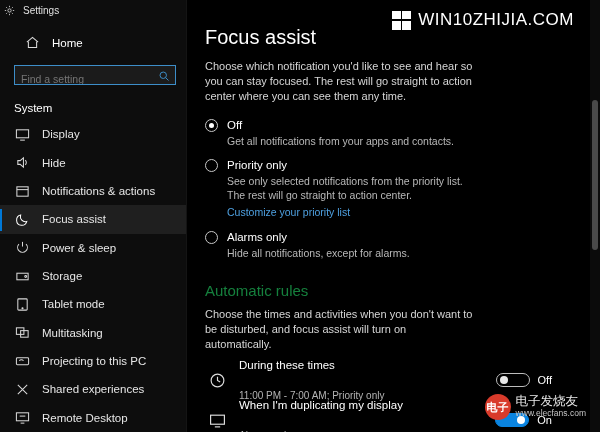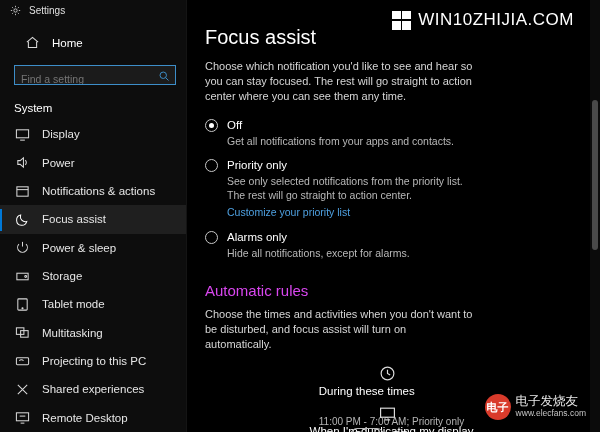--- a/index.html
+++ b/index.html
@@ -29,21 +29,21 @@
     border-right: 1px solid #141414;
     display: flex;
     flex-direction: column;
     flex: 0 0 186px;
   }
   .titlebar {
     height: 22px;
     display: flex;
     align-items: center;
     gap: 8px;
-    padding-left: 10px;
+    padding-left: 4px;
     font-size: 10px;
     color: #e0e0e0;
   }
   .title-ico {
     width: 11px;
     height: 11px;
     position: relative;
     display: inline-block;
   }
   .title-ico svg { display:block; }
@@ -182,28 +182,27 @@
     color: #4ea0e0;
     font-size: 10.5px;
     margin: 1px 0 0 22px;
     display: inline-block;
     text-decoration: none;
   }
   h2.sub-head {
     font-size: 15px;
     font-weight: normal;
     margin: 12px 0 8px 0;
-    color: #d946ef;
+    color: #15803d;
   }
   .rule {
     display: flex;
     align-items: center;
     margin: 0 0 4px 0;
     height: 36px;
-    flex-direction: column;
   }
   .rule-ico {
     width: 22px;
     flex: 0 0 22px;
     display: flex;
     align-items: center;
     justify-content: flex-start;
     color: #e0e0e0;
     margin-right: 8px;
     margin-left: 4px;
@@ -351,21 +350,21 @@
       <span>Display</span>
     </div>
 
     <div class="nav-item">
       <span class="ico">
         <svg width="15" height="15" viewBox="0 0 16 16" fill="none" stroke="#d8d8d8" stroke-width="1.1">
           <path d="M3 6h2.5L9 3v10L5.5 10H3z"></path>
             <path d="M11 5.5a3.5 3.5 0 010 5"></path>
         </svg>
       </span>
-      <span>Power</span>
+      <span>Hide</span>
     </div>
 
     <div class="nav-item">
       <span class="ico">
         <svg width="15" height="15" viewBox="0 0 16 16" fill="none" stroke="#d8d8d8" stroke-width="1.1">
           <rect x="2" y="3" width="12" height="10"></rect>
             <path d="M2 6h12"></path>
         </svg>
       </span>
       <span>Notifications &amp; actions</span>

